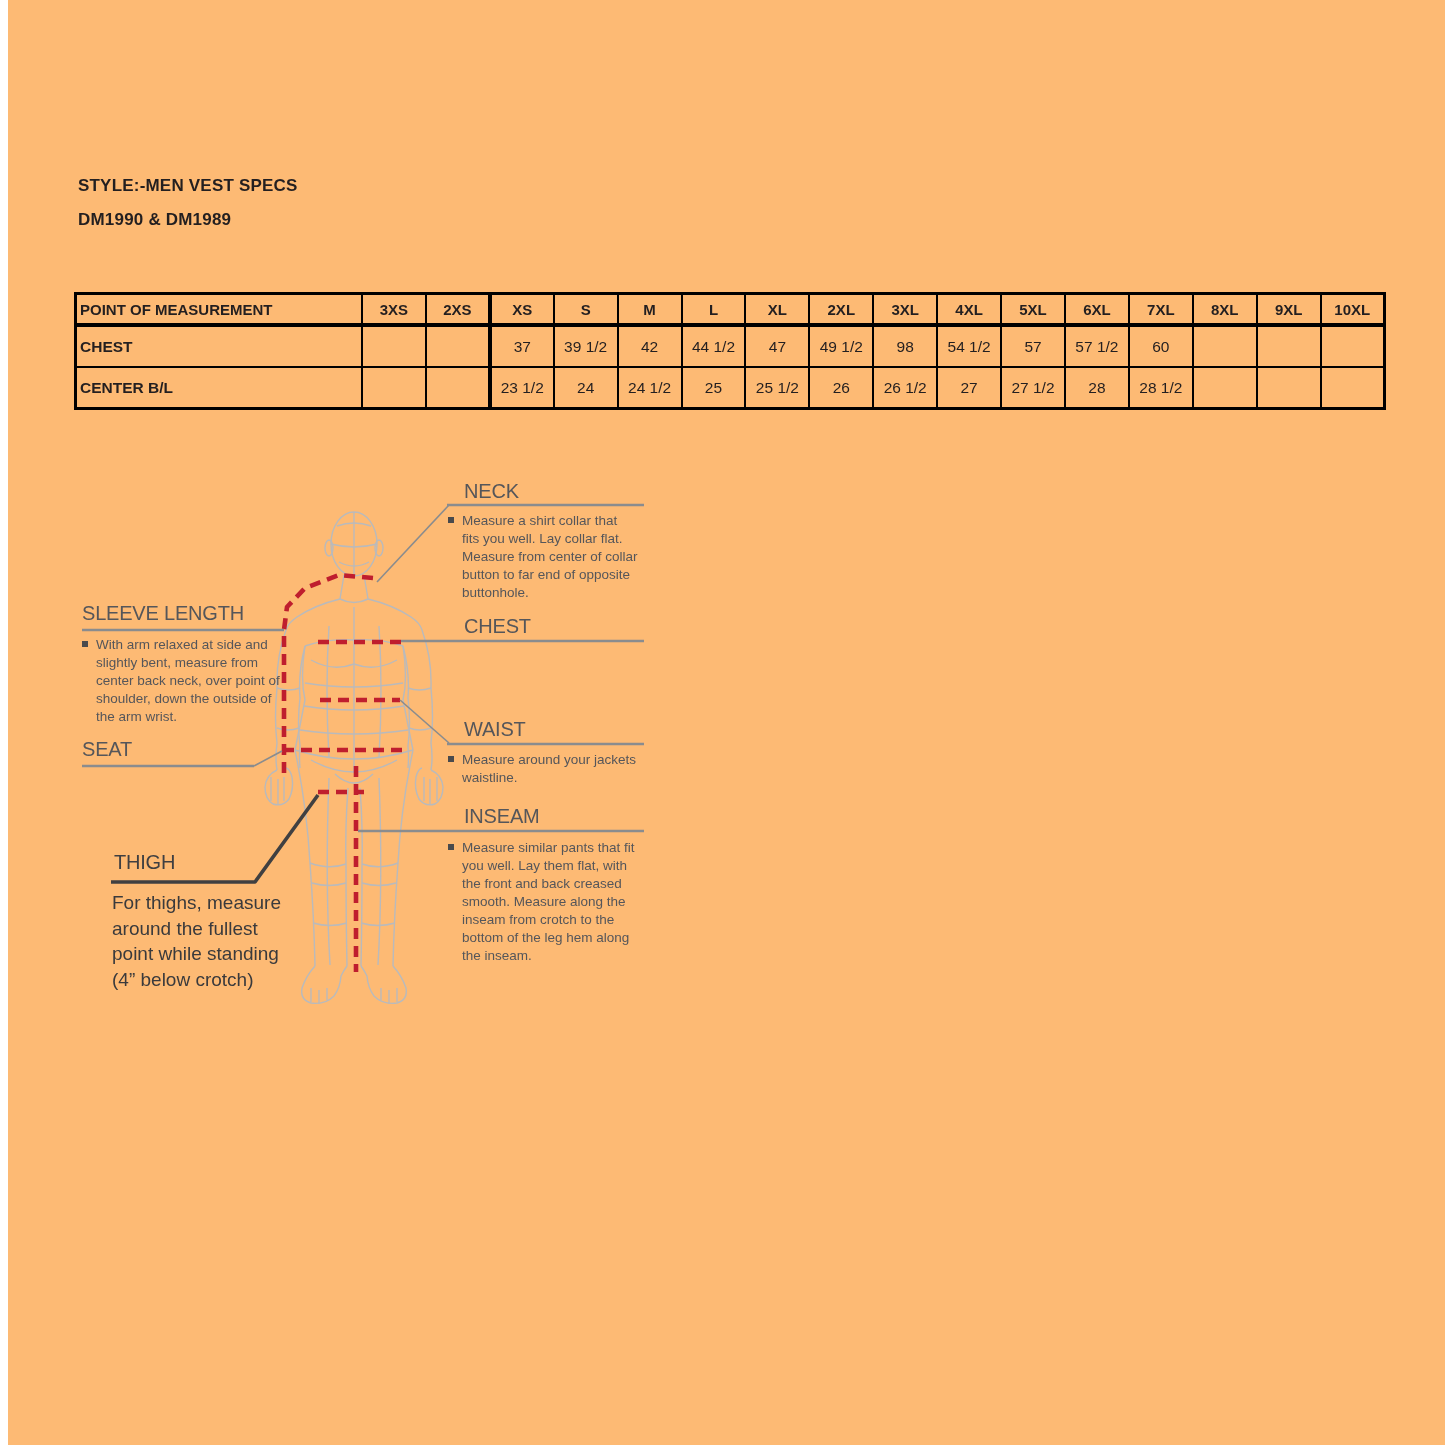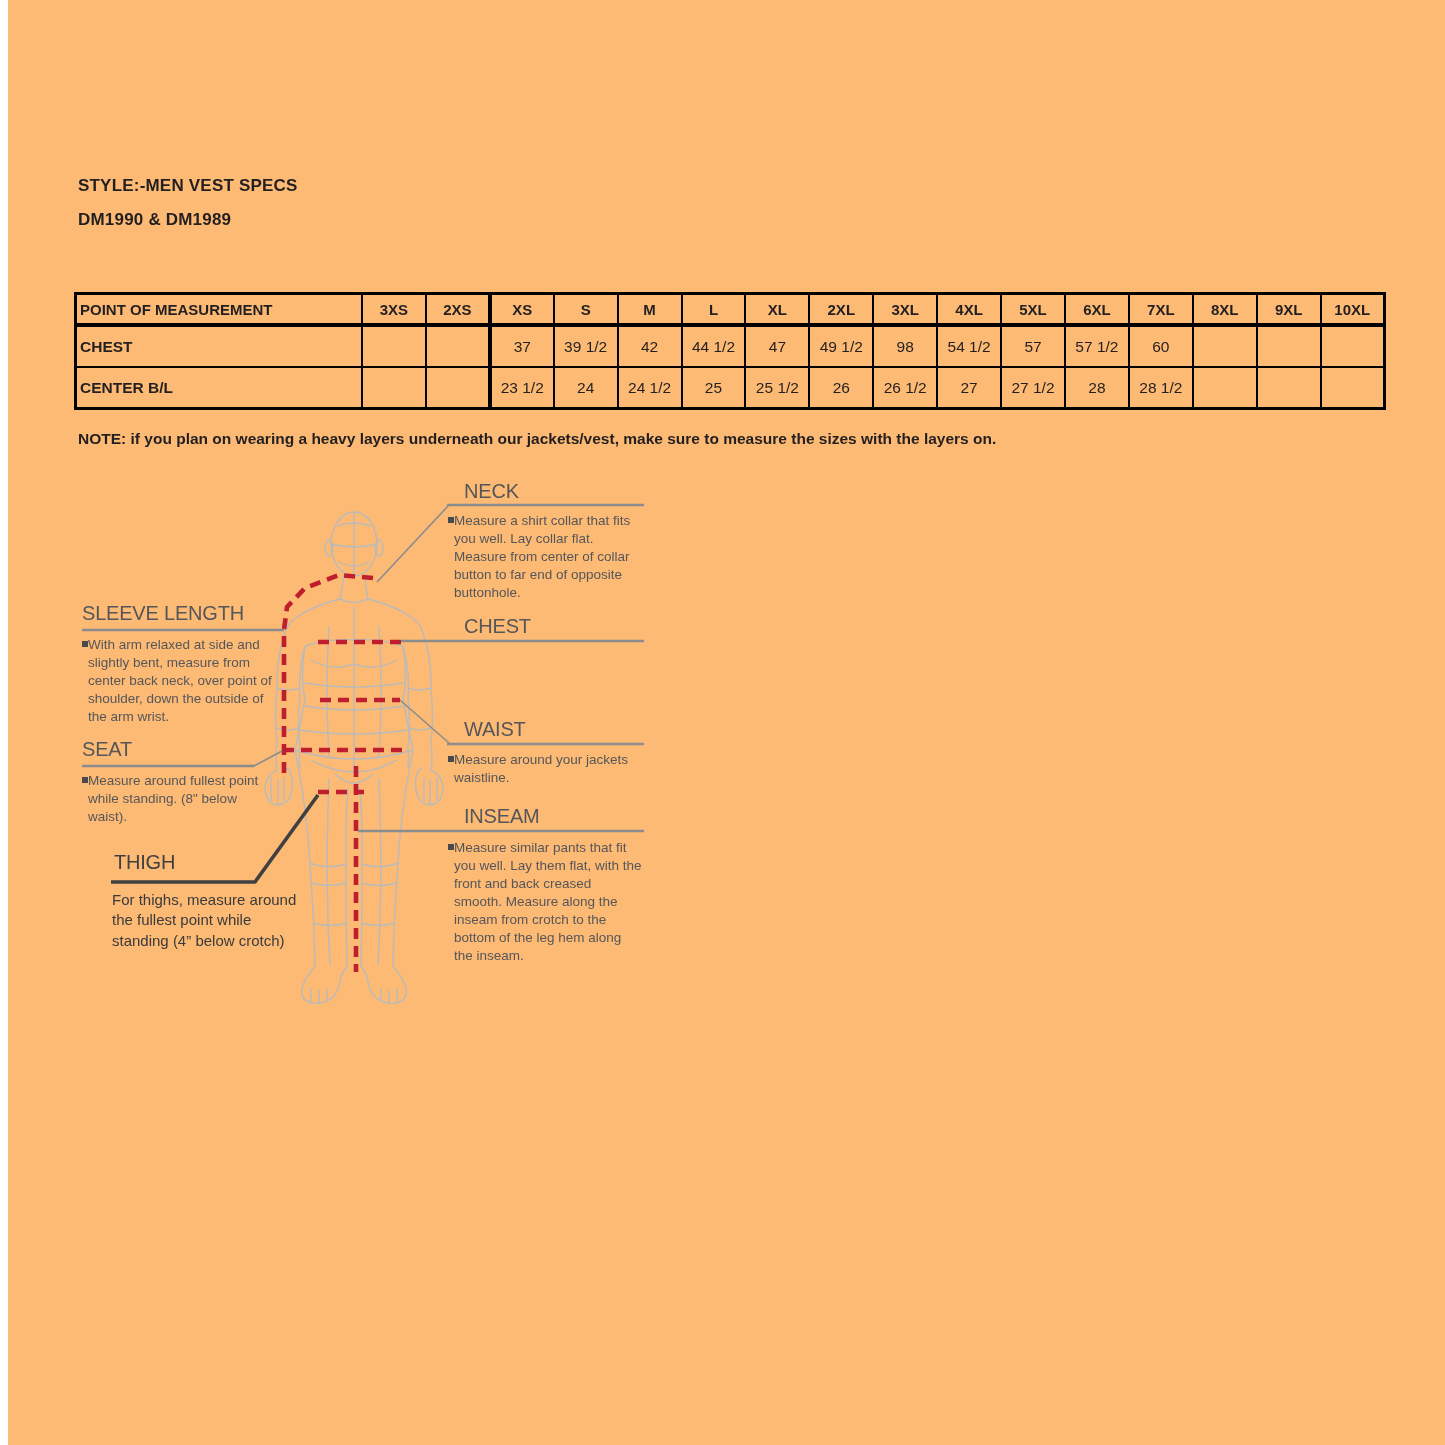--- a/index.html
+++ b/index.html
@@ -31,24 +31,24 @@
   .diagram svg{position:absolute;left:0;top:0;}
   .diagram svg path,.diagram svg ellipse{fill:none;stroke-linecap:butt;stroke-linejoin:round;}
   .fig{stroke:var(--figure-color);stroke-width:1.4;}
   .red{stroke:var(--measure-color);stroke-width:4.6;stroke-dasharray:11 7;}
   .ptr{stroke:var(--pointer-color);stroke-width:1.6;}
   .ul{stroke:var(--pointer-color);stroke-width:2.4;}
   .dark{stroke:var(--thigh-pointer-color);stroke-width:3.6;}
 
   .dlabel{position:absolute;}
   .dhead{font-size:20px;letter-spacing:-0.2px;color:#55565a;font-weight:400;white-space:nowrap;}
-  .ddesc{display:flex;gap:0;font-size:13.5px;line-height:1.33;color:#55565a;}
+  .ddesc{display:flex;gap:8px;font-size:13.5px;line-height:1.33;color:#55565a;}
   .bullet{flex:0 0 auto;width:6px;height:6px;background:#4a4a4c;margin-top:5px;}
   .thigh-head{color:#3f3f41;}
-  .thigh-desc{font-size:15px;line-height:1.35;color:#3a3a3c;}
+  .thigh-desc{font-size:19px;line-height:1.35;color:#3a3a3c;}
 </style>
 </head>
 <body>
 
 <div class="page">
 
   <div class="title-line title-1">STYLE:-MEN VEST SPECS</div>
   <div class="title-line title-2">DM1990 &amp; DM1989</div>
 
   <div class="table-wrap">
@@ -110,21 +110,20 @@
             <td>28</td>
             <td>28 1/2</td>
             <td></td>
             <td></td>
             <td></td>
           </tr>
         </tbody>
     </table>
   </div>
 
-  <div class="note-line">NOTE: if you plan on wearing a heavy layers underneath our jackets/vest, make sure to measure the sizes with the layers on.</div>
 
   <div class="diagram">
     <svg width="580" height="548" viewBox="0 0 580 548">
 
       <g class="fig">
         <ellipse cx="276" cy="66" rx="23" ry="32"></ellipse>
         <path d="M253,66 Q276,72 299,66"></path>
         <path d="M259,48 Q276,42 293,48"></path>
         <path d="M276,34 L276,98"></path>
         <path d="M261,84 Q276,92 291,84"></path>
@@ -230,22 +229,18 @@
       <span>Measure similar pants that fit you well. Lay them flat, with the front and back creased smooth. Measure along the inseam from crotch to the bottom of the leg hem along the inseam.</span>
     </div>
 
     <div class="dlabel dhead" style="left:4px;top:124px;">SLEEVE LENGTH</div>
     <div class="dlabel ddesc" style="left:4px;top:158px;width:200px;">
       <span class="bullet"></span>
       <span>With arm relaxed at side and slightly bent, measure from center back neck, over point of shoulder, down the outside of the arm wrist.</span>
     </div>
 
     <div class="dlabel dhead" style="left:4px;top:260px;">SEAT</div>
-    <div class="dlabel ddesc" style="left:4px;top:294px;width:185px;">
-      <span class="bullet"></span>
-      <span>Measure around fullest point while standing. (8" below waist).</span>
-    </div>
 
     <div class="dlabel dhead thigh-head" style="left:36px;top:373px;">THIGH</div>
     <div class="dlabel thigh-desc" style="left:34px;top:412px;width:190px;">For thighs, measure around the fullest point while standing (4” below crotch)</div>
   </div>
 
 </div>
 
 </body></html>

